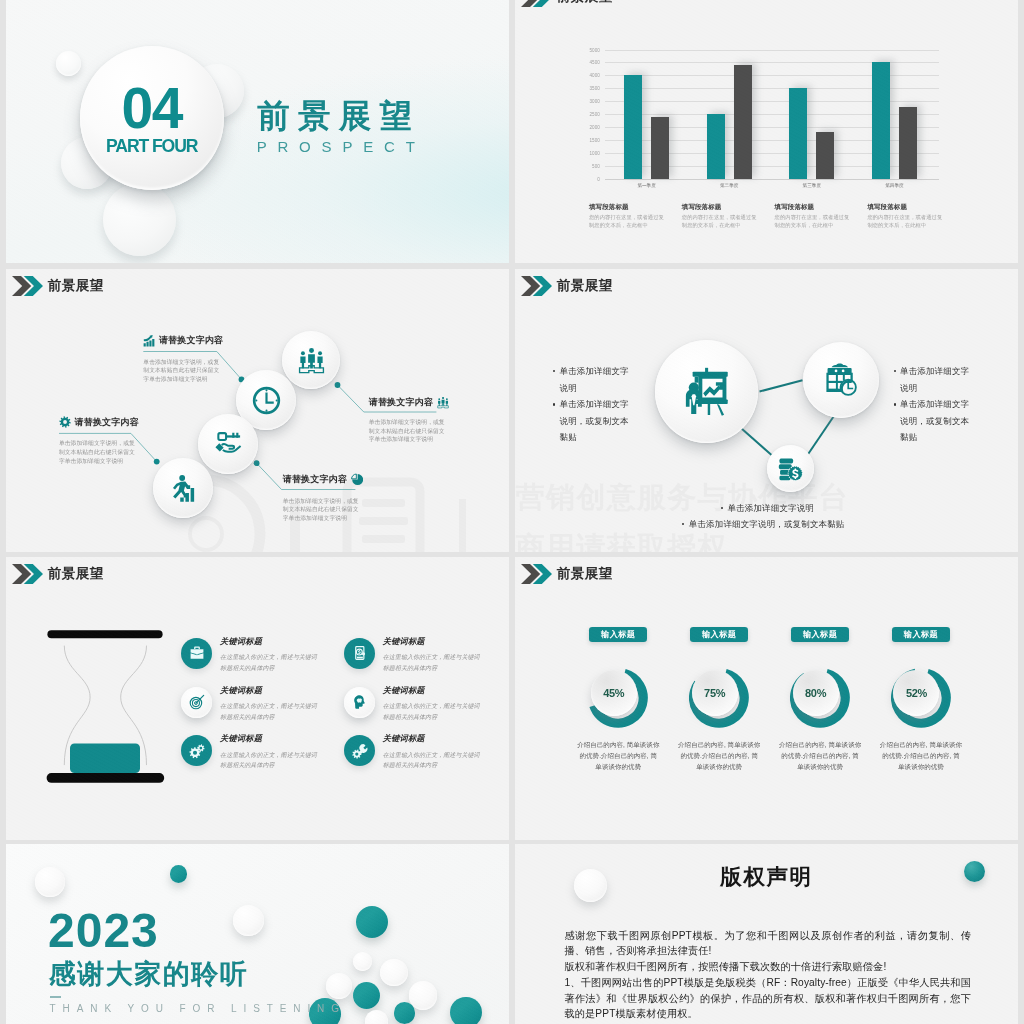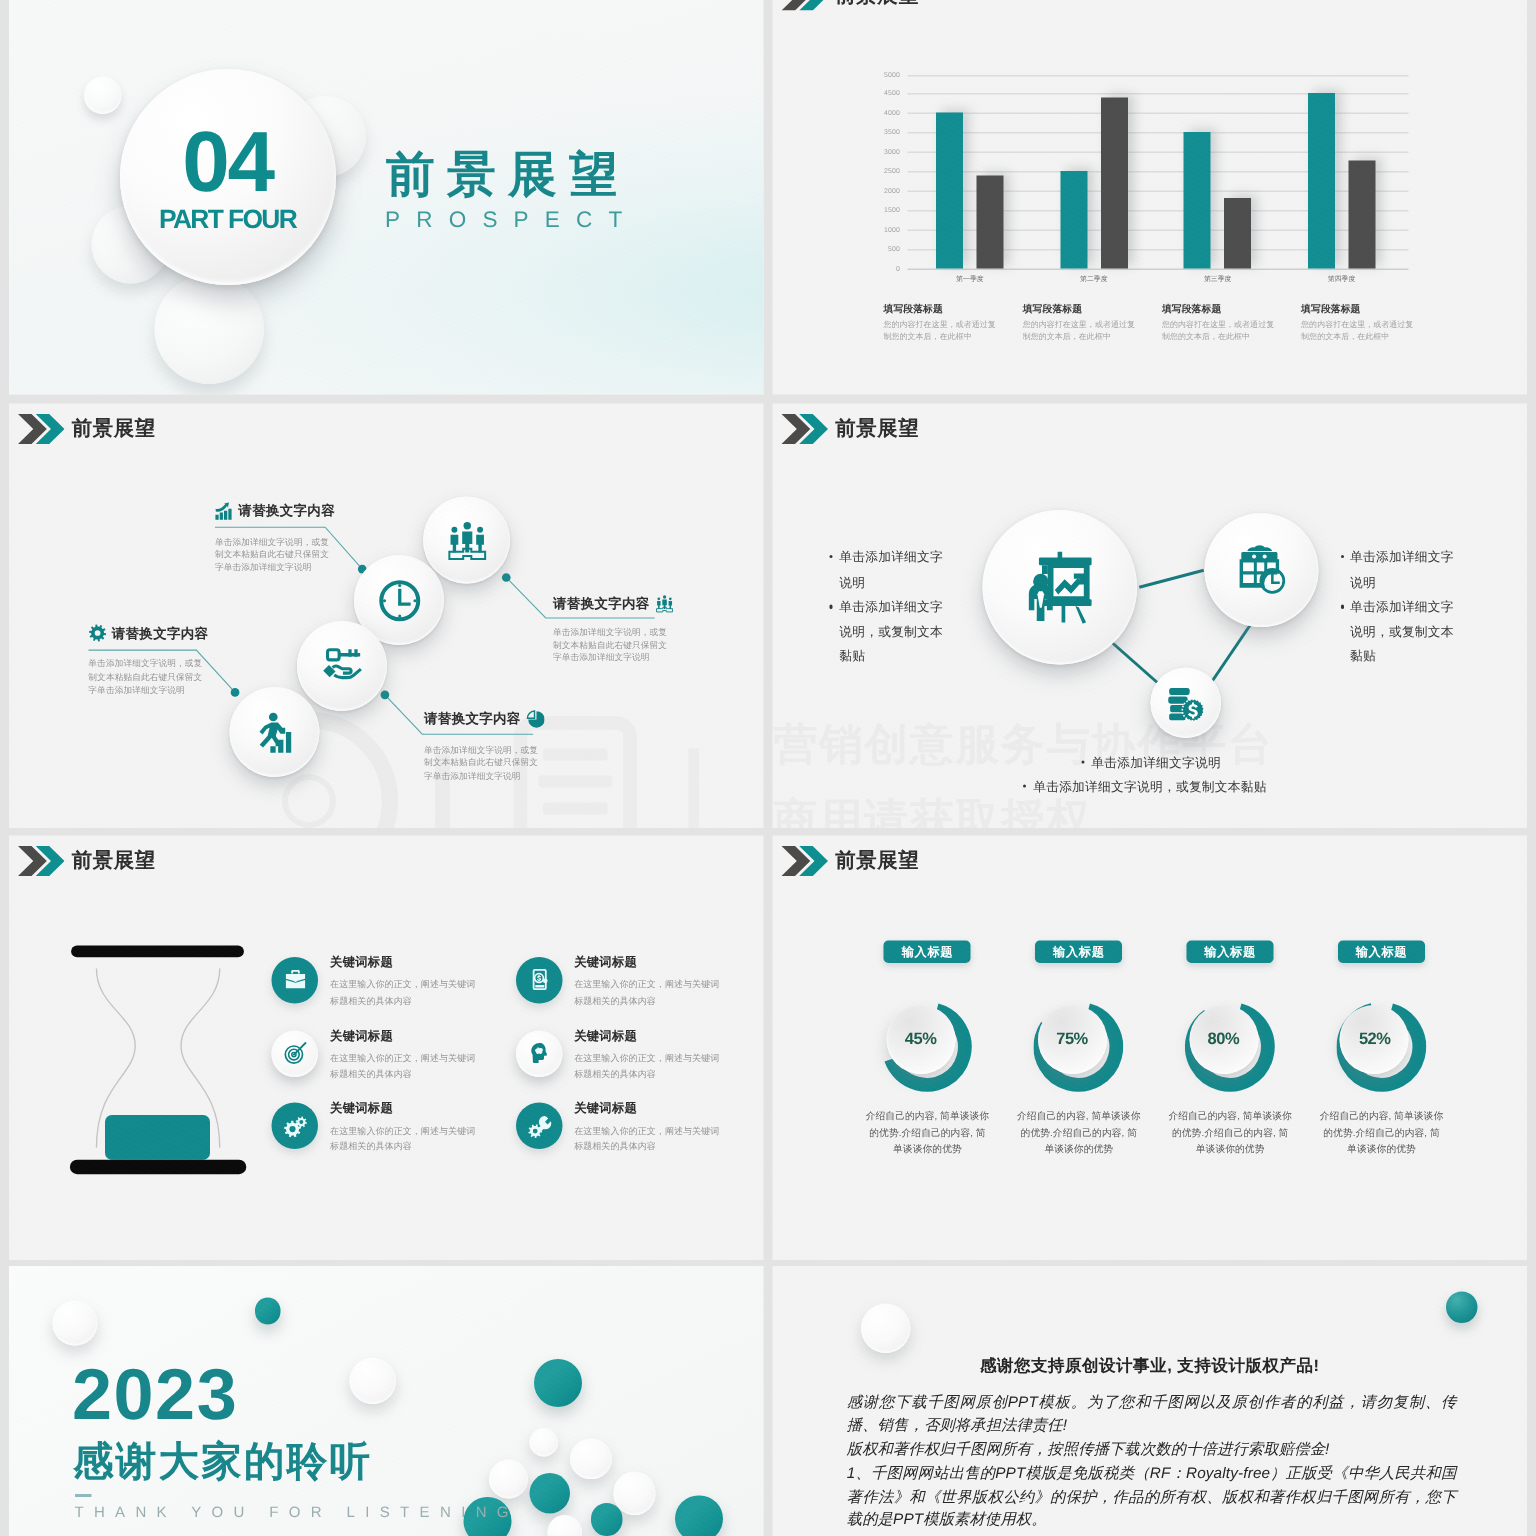--- a/index.html
+++ b/index.html
@@ -117,21 +117,21 @@
 
   
   .hourglass{position:absolute;left:36px;top:68.3px;}
   .s5list{position:absolute;left:175.4px;top:80.9px;width:330px;}
   .kw{position:absolute;width:160px;display:flex;gap:7.7px;}
   .kw .ic{flex:0 0 auto;width:31px;height:31px;border-radius:50%;
      display:flex;align-items:center;justify-content:center;}
   .kw .ic.solid{background:#11898c;box-shadow:0 3px 6px rgba(120,128,133,.22);}
   .kw .ic.light{background:radial-gradient(circle at 36% 26%, #ffffff 0%, #fafafa 45%, #efefef 100%);
      box-shadow:0 4px 8px rgba(118,126,131,.34), inset 0 -1px 2px rgba(255,255,255,.95);}
-  .kw .tx{padding-top:0px;width:103px;}
+  .kw .tx{padding-top:0px;width:103px;font-style:italic;}
   .kw .tx .tt{font-size:8.2px;font-weight:bold;color:#2b2b2b;letter-spacing:.2px;margin-bottom:6px;line-height:1;}
   .kw .tx .bd{font-size:6px;color:#949494;line-height:1.8;letter-spacing:.05px;width:99px;}
 
   
   .s6wrap{position:absolute;left:0;top:0;right:0;bottom:0;}
   .dn{position:absolute;width:101px;}
   .dn .lbl{margin:0 auto;width:58px;height:14.4px;border-radius:3.2px;background:#11898c;
      color:#fff;font-size:8.2px;font-weight:bold;letter-spacing:.4px;
      display:flex;align-items:center;justify-content:center;
      box-shadow:0 2px 4px rgba(120,128,133,.28);}
@@ -167,21 +167,21 @@
      background:radial-gradient(circle at 34% 26%, #ffffff 0%, #fafafa 50%, #ececec 100%);
      box-shadow:0 5px 9px rgba(120,128,133,.26), inset 0 -1px 2px rgba(255,255,255,.9);}
   .s8c2{width:21px;height:21px;left:449px;top:16.5px;
      background:radial-gradient(circle at 34% 26%, #43b0ae 0%, #1d9596 50%, #0b7c80 100%);
      box-shadow:0 4px 7px rgba(90,110,112,.28);}
   .s8-title{position:absolute;left:0;right:0;top:23px;text-align:center;
      font-size:21.5px;font-weight:bold;color:#161616;letter-spacing:1.6px;line-height:1;}
   .s8-lead{position:absolute;left:0;right:0;top:61.5px;text-align:center;
      font-size:11px;font-weight:bold;color:#242424;letter-spacing:.35px;line-height:1;}
   .s8-body{position:absolute;left:49.5px;width:406.5px;top:83.5px;
-     font-size:10.2px;color:#242424;line-height:1.545;letter-spacing:.1px;text-align:justify;font-style:italic;}
+     font-size:10.2px;color:#242424;line-height:1.545;letter-spacing:.1px;text-align:justify;}
   .s8-body p{margin:0;}
 </style>
 </head>
 <body>
 
 <div class="page">
 
 <div class="slide s1">
   <div class="s1bg"></div>
   <div class="circ c-sm"></div>
@@ -627,21 +627,21 @@
       </div>
   <div class="s7-year">2023</div>
   <div class="s7-title">感谢大家的聆听</div>
   <div class="s7-rule"></div>
   <div class="s7-sub">THANK YOU FOR LISTENING</div>
 </div>
 
 <div class="slide r s8">
   <div class="s8c s8c1"></div>
   <div class="s8c s8c2"></div>
-  <div class="s8-lead">感谢您支持原创设计事业, 支持设计版权产品!</div>
+  <div class="s8-title">版权声明</div>
   <div class="s8-body">
         <p>感谢您下载千图网原创PPT模板。为了您和千图网以及原创作者的利益，请勿复制、传播、销售，否则将承担法律责任!</p>
         <p>版权和著作权归千图网所有，按照传播下载次数的十倍进行索取赔偿金!</p>
         <p>1、千图网网站出售的PPT模版是免版税类（RF：Royalty-free）正版受《中华人民共和国著作法》和《世界版权公约》的保护，作品的所有权、版权和著作权归千图网所有，您下载的是PPT模版素材使用权。</p>
       </div>
 </div>
 
 </div>
 
 </body></html>

